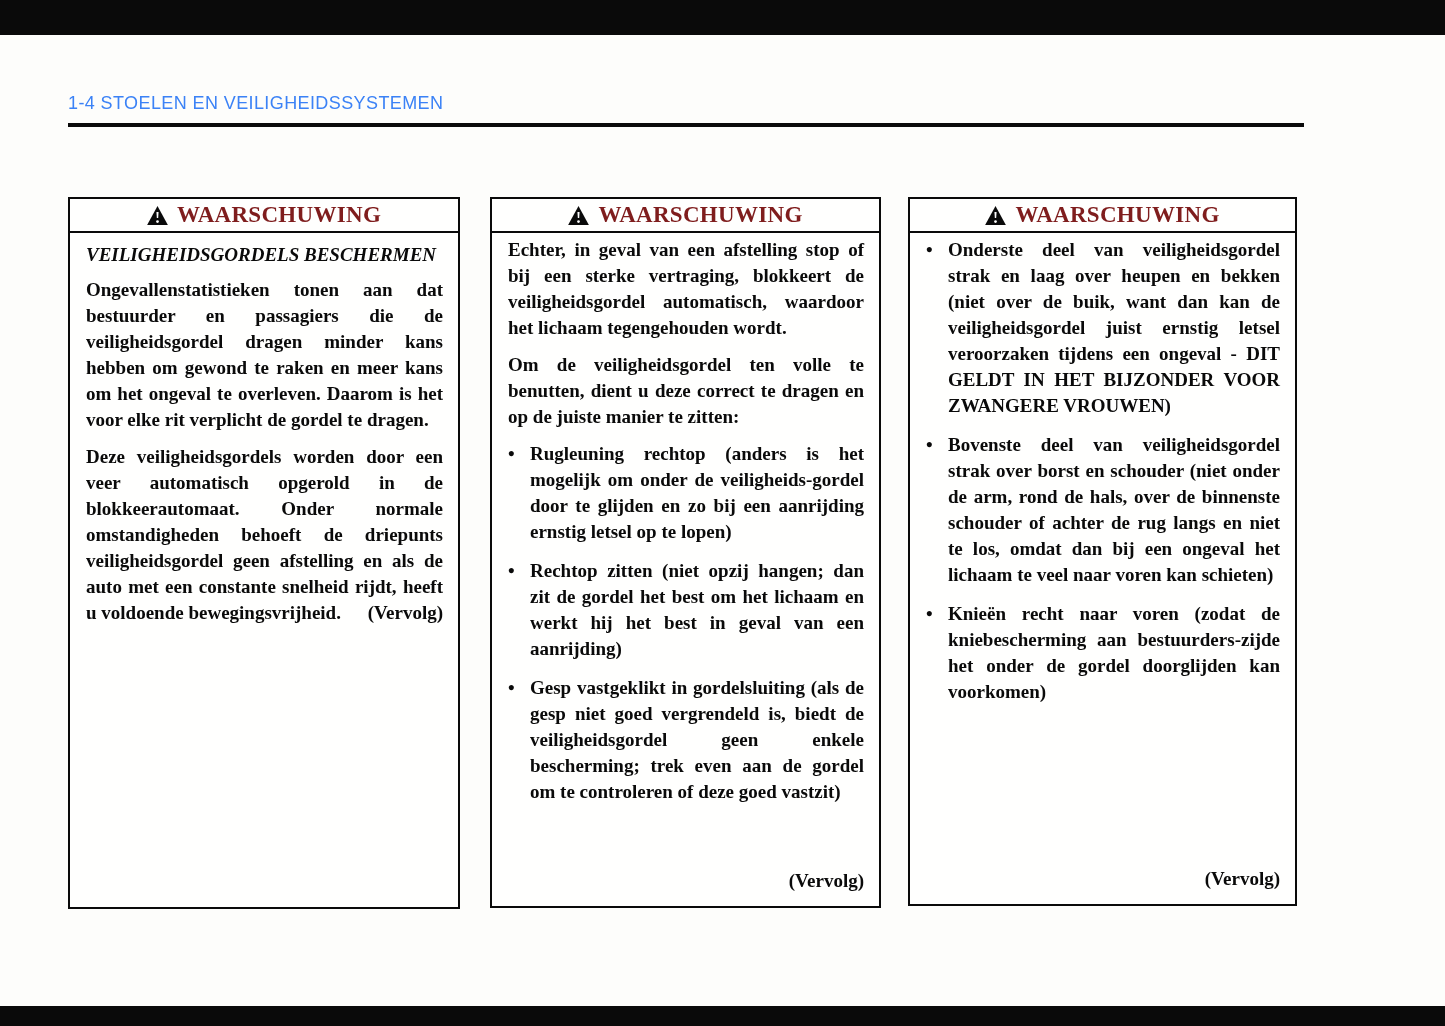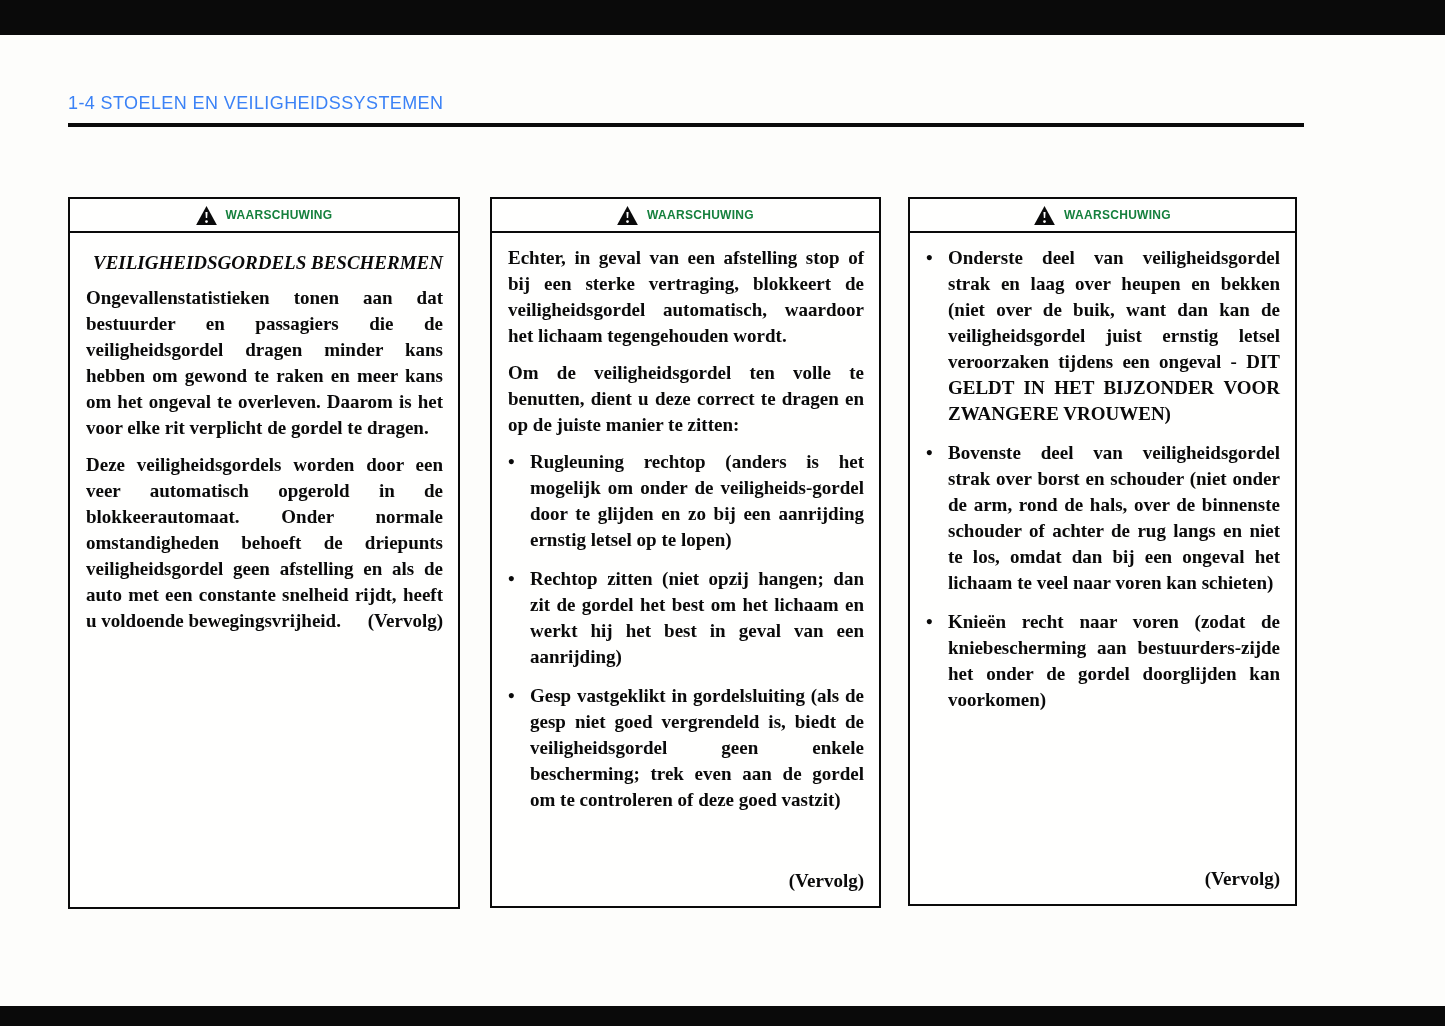--- a/index.html
+++ b/index.html
@@ -31,29 +31,28 @@
   }
   #col1 { left:68px;  width:392px; height:712px; }
   #col2 { left:490px; width:391px; height:711px; }
   #col3 { left:908px; width:389px; height:709px; }
   .warning-header {
     height:34px; flex:none; border-bottom:2px solid #0a0a0a;
     display:flex; align-items:center; justify-content:center; gap:9px;
   }
   .warning-icon { display:inline-flex; align-items:center; }
   .warning-title {
-    font-family:Liberation Sans, sans-serif; font-weight:bold;
-    font-size:12px; letter-spacing:0.3px; color:#15803d;
+    font-family:Liberation Serif, serif; font-weight:bold;
+    font-size:23px; letter-spacing:0.3px; color:#7f1d1d;
   }
   .warning-content {
     flex:1; display:flex; flex-direction:column;
-    padding:12px 15px 12px 16px;
+    padding:4px 15px 12px 16px;
     font-size:19px; font-weight:bold; line-height:26px;
     text-align:justify;
-    align-items:flex-end;
   }
   .blk-heading {
     font-style:italic; font-weight:bold; font-size:19px;
     line-height:25px; margin:5px 0 10px; text-align:left;
   }
   .blk-para + .blk-heading { margin-top:13px; }
   .blk-para { margin-bottom:11px; }
   .blk-bullet { display:flex; margin-bottom:13px; }
   .bullet-marker { flex:none; width:22px; text-align:left; }
   .bullet-body { flex:1; text-align:justify; }

